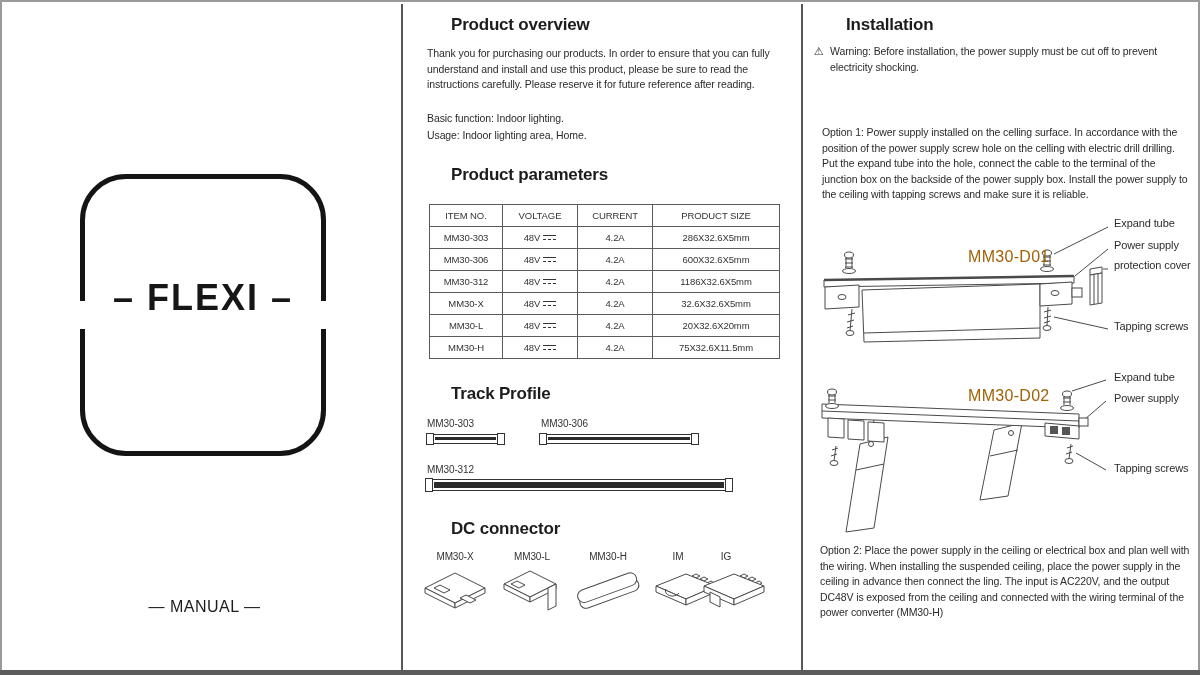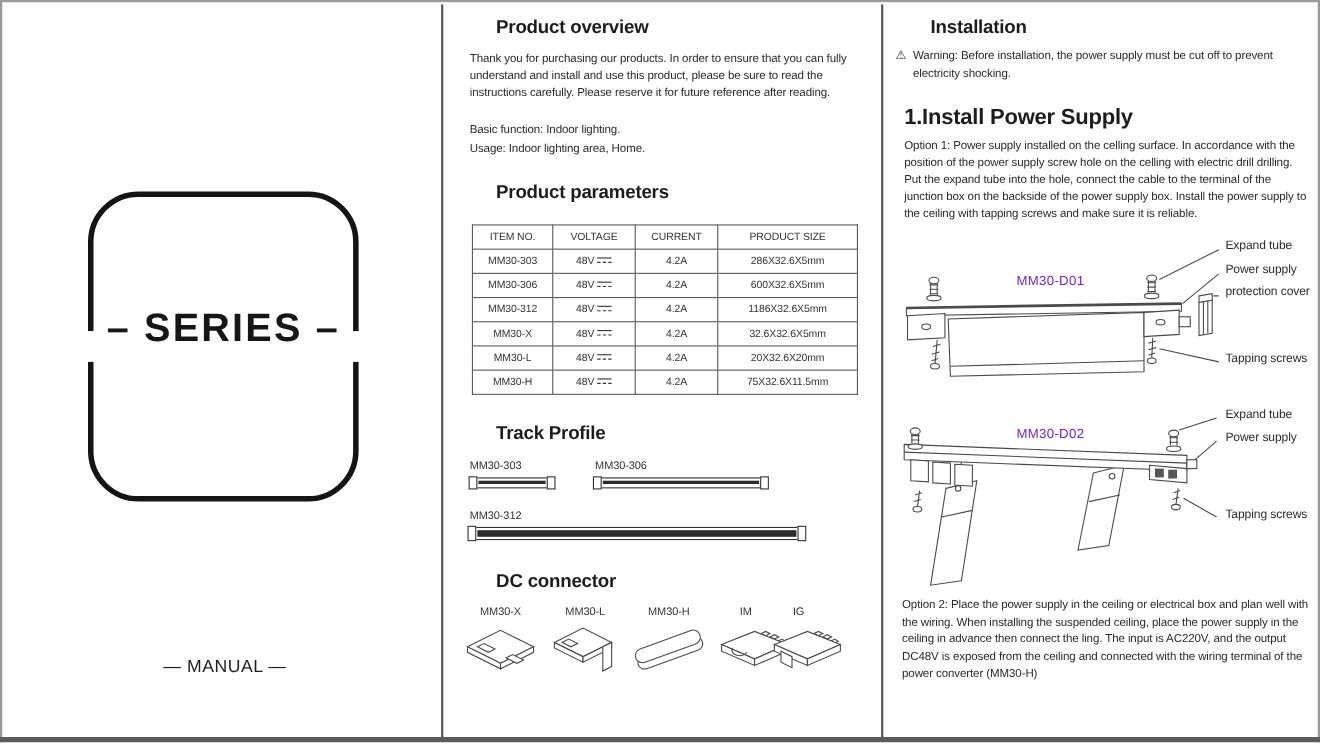--- a/index.html
+++ b/index.html
@@ -71,33 +71,33 @@
   .dc-item .lbl { font-size:10px; color:#333; display:block; margin-bottom:2px; letter-spacing:-0.1px; }
   .dc-item svg { display:block; margin:0 auto; }
   .lineart { stroke:#4a4a4a; stroke-width:1; fill:none; }
   .lineart .f { fill:#ffffff; }
   .lineart .dk { fill:#555; stroke:none; }
 
   
   .warn-wrap { padding-left:16px; position:relative; width:372px; }
   .warn-icon { position:absolute; left:0; top:0; font-size:11px; color:#2b2b2b; }
   .diag { position:absolute; }
-  .diag-label { position:absolute; font-size:12px; color:#6d28d9; letter-spacing:0.3px; }
+  .diag-label { position:absolute; font-size:16px; color:#a16207; letter-spacing:0.3px;margin-left:44px; }
   .callout { position:absolute; left:1112px; font-size:11px; color:#2c2c2c; letter-spacing:-0.1px; white-space:nowrap; }
 </style>
 </head>
 <body>
 
 <div class="page-frame">
 
   <div>
     <div class="logo-box">
       <span class="logo-gap gap-l"></span>
       <span class="logo-gap gap-r"></span>
-      <div class="logo-title">– SERIES –</div>
+      <div class="logo-title">– FLEXI –</div>
     </div>
     <div class="manual-label">— MANUAL —</div>
   </div>
 
   <div class="divider div-1"></div>
 
   <div>
     <div class="abs sec-h" style="left:425px; top:13px;">Product overview</div>
     <div class="abs body-txt" style="left:425px; top:44px; width:360px;">Thank you for purchasing our products. In order to ensure that you can fully understand and install and use this product, please be sure to read the instructions carefully. Please reserve it for future reference after reading.</div>
     <div class="abs body-txt" style="left:425px; top:109px;">Basic function: Indoor lighting.</div>
@@ -235,21 +235,20 @@
   <div class="divider div-2"></div>
 
   <div>
     <div class="abs sec-h" style="left:820px; top:13px;">Installation</div>
 
     <div class="abs body-txt warn-wrap" style="left:812px; top:42px;">
       <span class="warn-icon">⚠</span>
       <span>Warning: Before installation, the power supply must be cut off to prevent electricity shocking.</span>
     </div>
 
-    <div class="abs h2-big" style="left:820px; top:94px;">1.Install Power Supply</div>
     <div class="abs body-txt" style="left:820px; top:123px; width:366px;">Option 1: Power supply installed on the celling surface. In accordance with the position of the power supply screw hole on the celling with electric drill drilling. Put the expand tube into the hole, connect the cable to the terminal of the junction box on the backside of the power supply box. Install the power supply to the ceiling with tapping screws and make sure it is reliable.</div>
 
     <svg class="lineart diag" style="left:812px; top:210px;" width="296" height="150" viewBox="0 0 296 150">
       <g>
         <path d="M294,15 L240,42"></path>
         <path d="M294,37 L261,64"></path>
         <path d="M294,57 L289,57"></path>
         <path d="M294,117 L240,105"></path>
       </g>
       <polygon class="f" points="48,78 226,72 226,126 50,130"></polygon>

